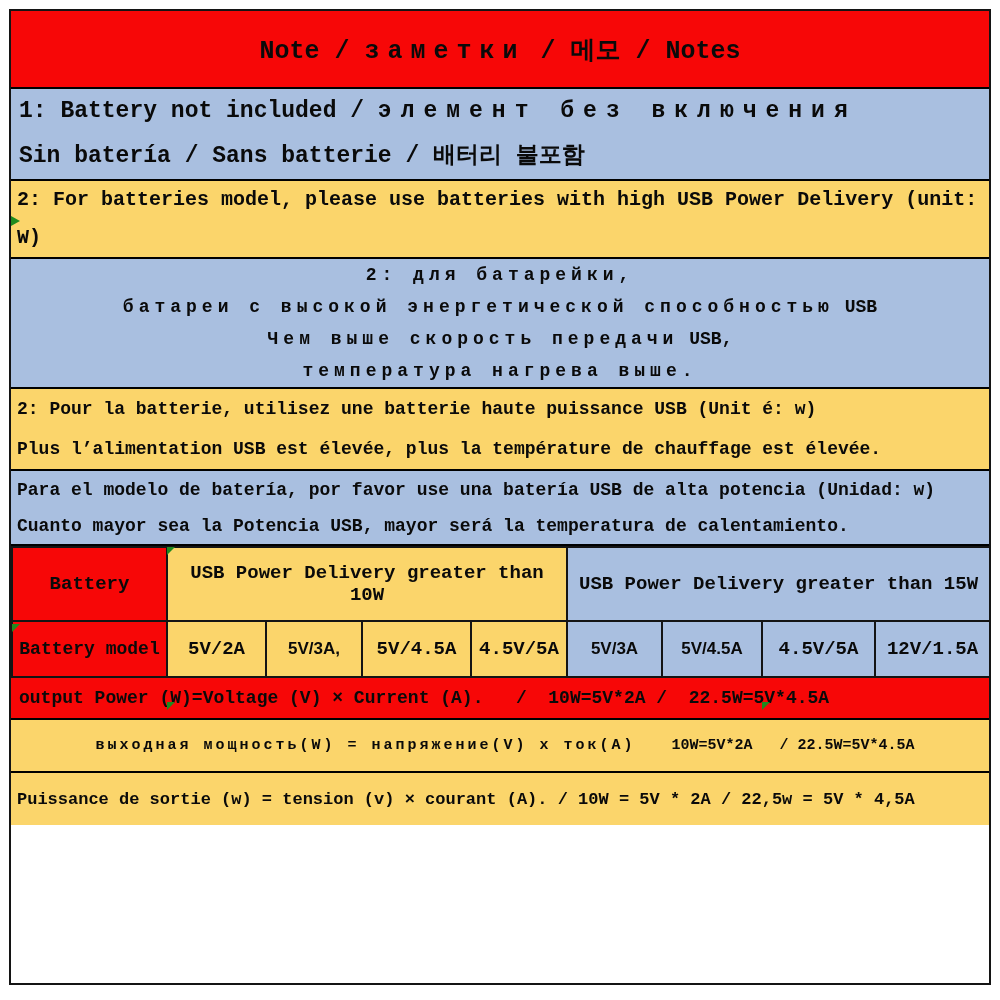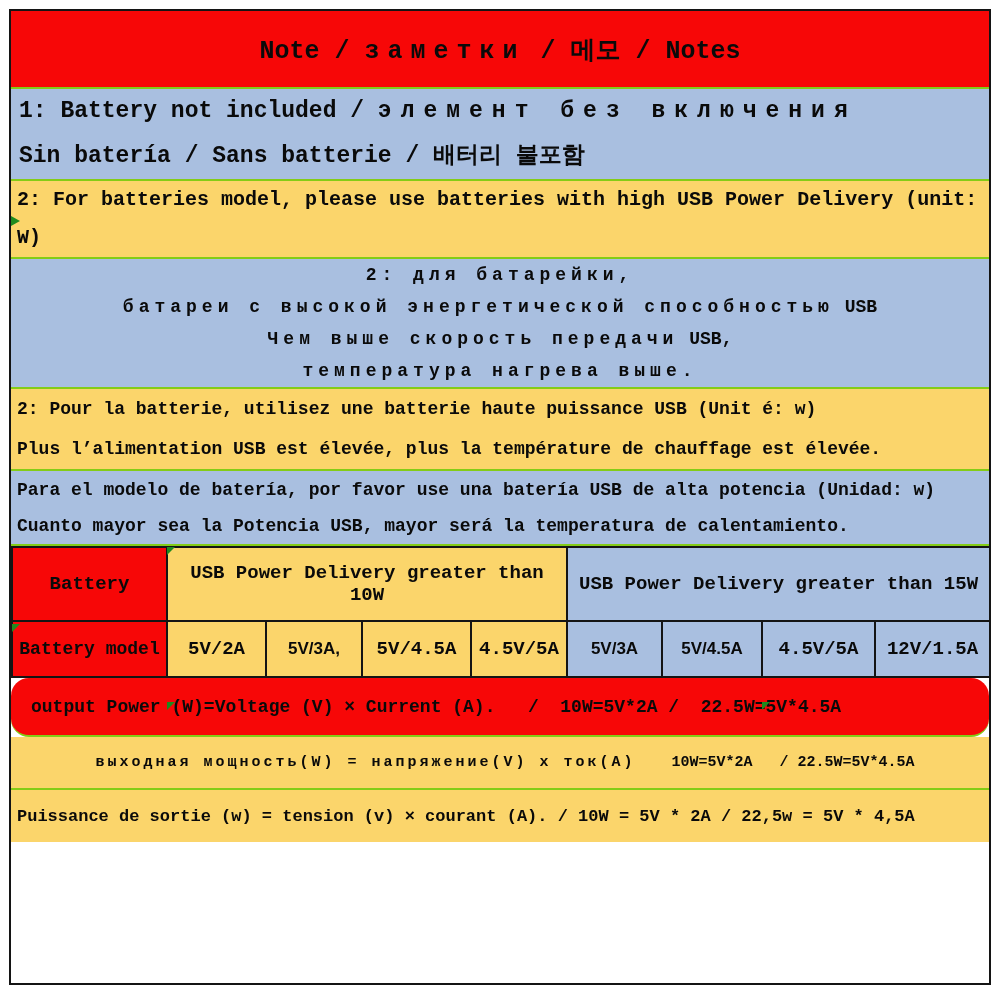--- a/index.html
+++ b/index.html
@@ -9,34 +9,34 @@
     color:#0a0a0a;
   }
   .sheet{
     position:relative;
     width:978px;height:972px;
     margin:9px 0 0 9px;
     border:2px solid #141414;
     box-sizing:content-box;
     overflow:hidden;
   }
-  .sec{box-sizing:border-box;border-bottom:2px solid #84cc16;display:flex;flex-direction:column;justify-content:center;}
+  .sec{box-sizing:border-box;border-bottom:2px solid #000000;display:flex;flex-direction:column;justify-content:center;}
   .red{background:#f70707;}
   .yellow{background:#fbd56b;}
   .blue{background:#a9bfe0;}
   .line{white-space:pre-wrap;}
 
   
   .s-title {height:78px;align-items:center;}
   .s-note1 {height:92px;padding-left:8px;}
   .s-noteen{height:78px;padding-left:6px;}
   .s-noteru{height:130px;align-items:center;text-align:center;}
   .s-notefr{height:82px;padding-left:6px;}
   .s-notees{height:75px;padding-left:6px;}
-  .s-footen{height:59px;padding-left:20px;border-radius:18px;}
+  .s-footen{height:42px;padding-left:8px;}
   .s-footru{height:53px;padding-left:10px;flex-direction:row;align-items:center;}
   .s-footfr{height:52px;padding-left:6px;border-bottom:none;}
 
   .s-title .line{font-size:25px;font-weight:600;}
   .sp-title{font-weight:700;letter-spacing:8px;}
   .s-note1 .line{font-size:23px;font-weight:600;line-height:45px;}
   .sp-note1{letter-spacing:9px;}
   .s-noteen .line{font-size:20px;font-weight:700;line-height:38px;}
   .s-noteen .indent{padding-left:10px;}
   .s-noteru .line{font-size:18px;font-weight:700;line-height:32px;}

